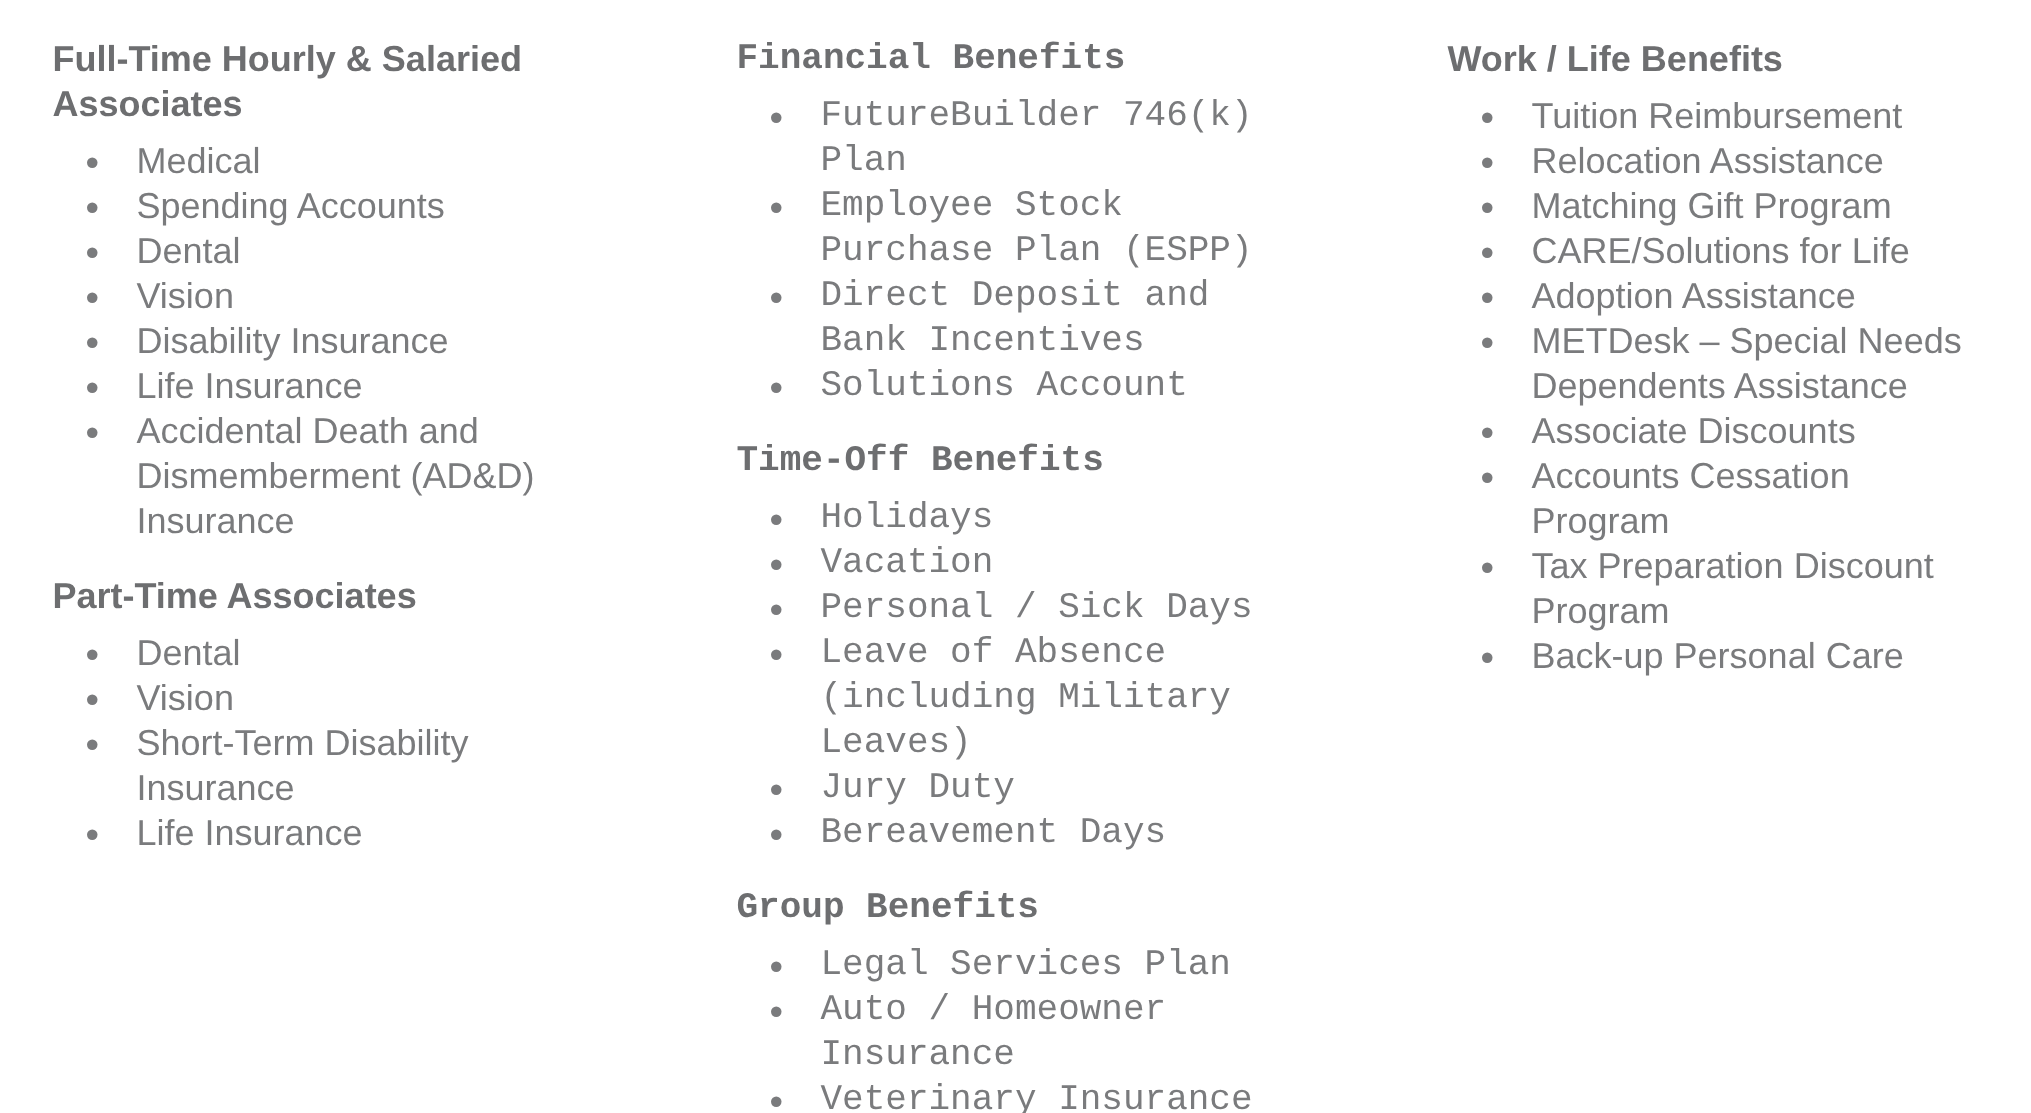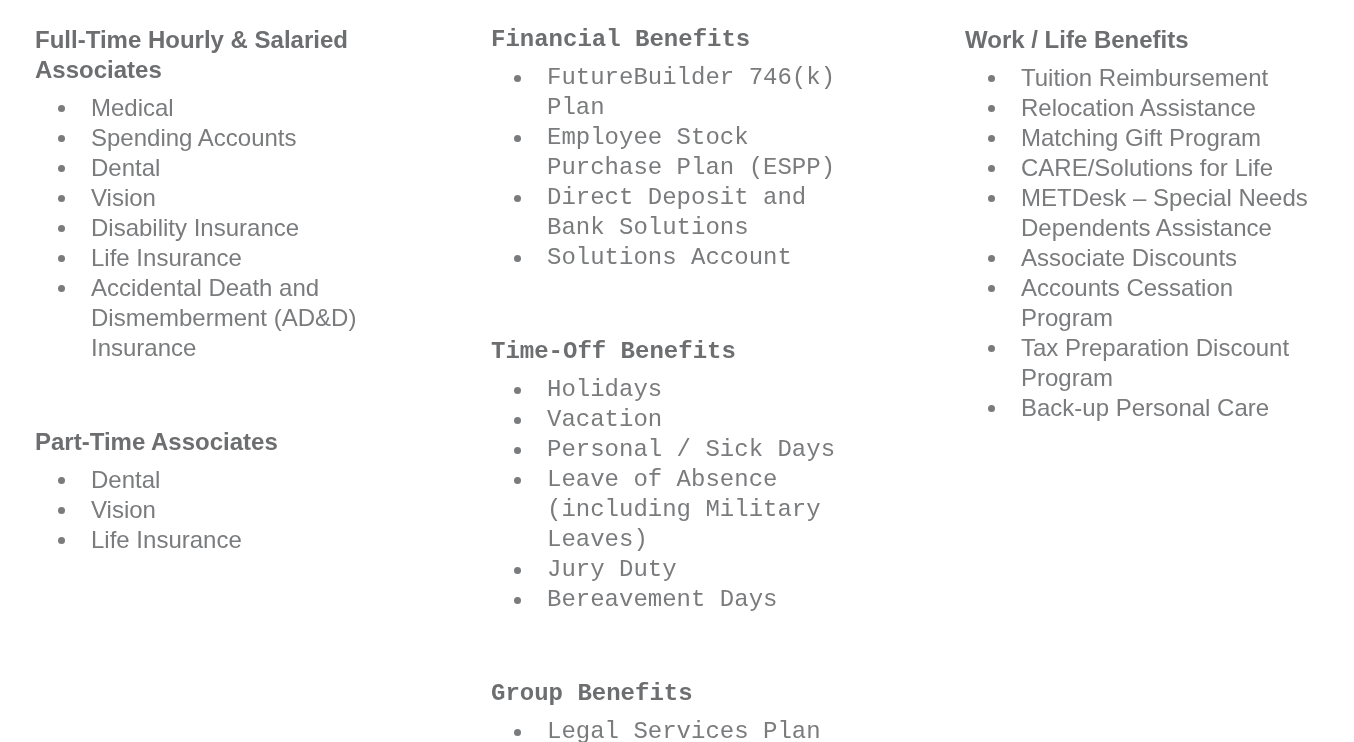--- a/index.html
+++ b/index.html
@@ -18,21 +18,21 @@
     position:relative;
     width:1354px;height:742px;
     overflow:hidden;
     background:var(--bg);
   }
   .col{position:absolute;top:25px;}
   .col1{left:35px;width:340px;}
   .col2{left:491px;width:376px;font-family:Liberation Mono, monospace;}
   .col3{left:933px;width:366px;margin-left:32px;}
 
-  .section + .section{margin-top:64px;}
+  .section + .section{margin-top:20px;}
 
   .section-title{
     margin:0;
     font-size:24px;
     line-height:30px;
     font-weight:bold;
     color:var(--heading);
   }
   ul.benefits{
     list-style:none;
@@ -69,61 +69,64 @@
           <li class="benefit"><span class="dot"></span><span>Disability Insurance</span></li>
           <li class="benefit"><span class="dot"></span><span>Life Insurance</span></li>
           <li class="benefit"><span class="dot"></span><span>Accidental Death and Dismemberment (AD&amp;D) Insurance</span></li>
         </ul>
       </section>
       <section class="section">
         <h2 class="section-title">Part-Time Associates</h2>
         <ul class="benefits">
           <li class="benefit"><span class="dot"></span><span>Dental</span></li>
           <li class="benefit"><span class="dot"></span><span>Vision</span></li>
+          <li class="benefit"><span class="dot"></span><span>Short-Term Disability Insurance</span></li>
           <li class="benefit"><span class="dot"></span><span>Life Insurance</span></li>
         </ul>
       </section>
     </section>
   <section class="col col2">
       <section class="section">
         <h2 class="section-title">Financial Benefits</h2>
         <ul class="benefits">
           <li class="benefit"><span class="dot"></span><span>FutureBuilder 746(k) Plan</span></li>
           <li class="benefit"><span class="dot"></span><span>Employee Stock Purchase Plan (ESPP)</span></li>
-          <li class="benefit"><span class="dot"></span><span>Direct Deposit and Bank Solutions</span></li>
+          <li class="benefit"><span class="dot"></span><span>Direct Deposit and Bank Incentives</span></li>
           <li class="benefit"><span class="dot"></span><span>Solutions Account</span></li>
         </ul>
       </section>
       <section class="section">
         <h2 class="section-title">Time-Off Benefits</h2>
         <ul class="benefits">
           <li class="benefit"><span class="dot"></span><span>Holidays</span></li>
           <li class="benefit"><span class="dot"></span><span>Vacation</span></li>
           <li class="benefit"><span class="dot"></span><span>Personal / Sick Days</span></li>
           <li class="benefit"><span class="dot"></span><span>Leave of Absence (including Military Leaves)</span></li>
           <li class="benefit"><span class="dot"></span><span>Jury Duty</span></li>
           <li class="benefit"><span class="dot"></span><span>Bereavement Days</span></li>
         </ul>
       </section>
       <section class="section">
         <h2 class="section-title">Group Benefits</h2>
         <ul class="benefits">
           <li class="benefit"><span class="dot"></span><span>Legal Services Plan</span></li>
+          <li class="benefit"><span class="dot"></span><span>Auto / Homeowner Insurance</span></li>
           <li class="benefit"><span class="dot"></span><span>Veterinary Insurance</span></li>
         </ul>
       </section>
     </section>
   <section class="col col3">
       <section class="section">
         <h2 class="section-title">Work / Life Benefits</h2>
         <ul class="benefits">
           <li class="benefit"><span class="dot"></span><span>Tuition Reimbursement</span></li>
           <li class="benefit"><span class="dot"></span><span>Relocation Assistance</span></li>
           <li class="benefit"><span class="dot"></span><span>Matching Gift Program</span></li>
           <li class="benefit"><span class="dot"></span><span>CARE/Solutions for Life</span></li>
+          <li class="benefit"><span class="dot"></span><span>Adoption Assistance</span></li>
           <li class="benefit"><span class="dot"></span><span>METDesk – Special Needs Dependents Assistance</span></li>
           <li class="benefit"><span class="dot"></span><span>Associate Discounts</span></li>
           <li class="benefit"><span class="dot"></span><span>Accounts Cessation Program</span></li>
           <li class="benefit"><span class="dot"></span><span>Tax Preparation Discount Program</span></li>
           <li class="benefit"><span class="dot"></span><span>Back-up Personal Care</span></li>
         </ul>
       </section>
     </section>
 </main>
 

